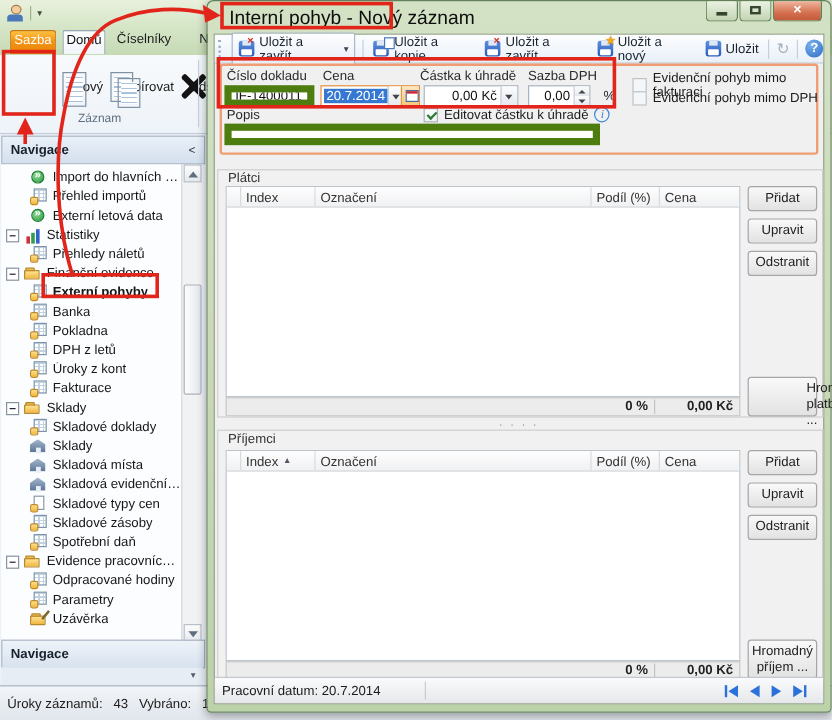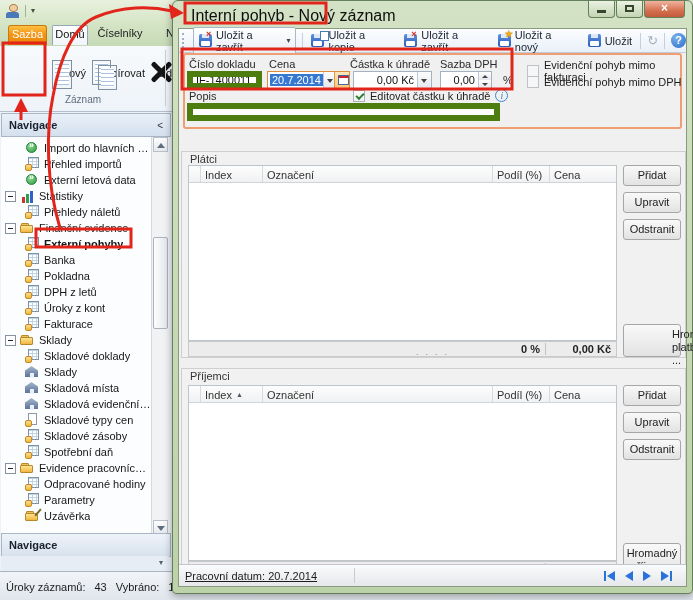--- a/index.html
+++ b/index.html
@@ -132,36 +132,36 @@
   .spin i{flex:1;position:relative;background:linear-gradient(#fdfdfd,#e4e8ee);}
   .spin i::before{content:"";position:absolute;left:3px;top:3px;width:0;height:0;border-left:3px solid transparent;border-right:3px solid transparent;}
   .spin .up::before{border-bottom:3px solid #444;}
   .spin .dn::before{border-top:3px solid #444;}
   .cbrow{position:absolute;display:flex;align-items:center;gap:5px;color:#1c1c1c;}
   .cb{width:12px;height:12px;border:1px solid #aab2ba;background:linear-gradient(#fdfdfd,#eef1f4);position:relative;box-sizing:border-box;flex:0 0 auto;}
   .cb.dis{border-color:#bcc2c8;background:#f5f6f8;}
   .cb.on::before{content:"";position:absolute;left:2px;top:2px;width:6px;height:3px;border-left:2px solid #2f7d31;border-bottom:2px solid #2f7d31;transform:rotate(-45deg);}
   .infoico{width:13px;height:13px;border-radius:50%;border:1px solid #3a86d8;color:#3a86d8;text-align:center;line-height:12px;
     font-size:10px;font-style:italic;font-family:"Liberation Serif",serif;box-sizing:border-box;}
-  .gpanel{position:absolute;left:2px;width:505px;background:#f1f1f1;border:1px solid #cfcfcf;box-sizing:border-box;margin-top:10px;}
+  .gpanel{position:absolute;left:2px;width:505px;background:#f1f1f1;border:1px solid #cfcfcf;box-sizing:border-box;}
   .gtitle{position:absolute;left:8px;top:1px;color:#333;}
   .gtable{position:absolute;background:#fff;border:1px solid #bcc4cc;box-sizing:border-box;}
   .ghead{display:flex;height:16px;border-bottom:1px solid #cfd4d9;background:linear-gradient(#fdfdfd,#f0f1f3);color:#333;}
   .hc{border-right:1px solid #d8dbde;padding:1px 0 0 4px;box-sizing:border-box;overflow:hidden;display:flex;align-items:center;}
   .hc .sort{margin-left:4px;font-size:7px;color:#556;}
   .gtotals{position:absolute;height:16px;background:#ececec;border:1px solid #c9c9c9;display:flex;align-items:center;box-sizing:border-box;}
   .gtotals .sp{flex:1;}
   .tcell{font-weight:bold;color:#222;text-align:right;padding-right:5px;border-right:1px solid #c4c4c4;box-sizing:border-box;}
   .gbtn{position:absolute;width:58px;height:21px;background:linear-gradient(#f9f9f9,#e2e2e2);border:1px solid #a6a6a6;
     border-radius:3px;color:#222;text-align:center;line-height:19px;box-sizing:border-box;}
   .gbtn.tall{height:33px;line-height:13px;padding-top:3px;}
   .splitter{position:absolute;left:0;right:0;text-align:center;color:#8a8a8a;font-size:9px;letter-spacing:2px;}
   .dstatus{position:absolute;left:0;right:0;bottom:0;height:21px;background:linear-gradient(#fafbfc,#e5e7ea);
     border-top:1px solid #c3c7cc;display:flex;align-items:center;color:#1c1c1c;}
-  .ds-cell{width:176px;height:15px;border-right:1px solid #c8ccd0;display:flex;align-items:center;padding-left:6px;box-sizing:border-box;text-decoration:underline;}
+  .ds-cell{width:176px;height:15px;border-right:1px solid #c8ccd0;display:flex;align-items:center;padding-left:6px;box-sizing:border-box;}
   .dnav{margin-left:auto;display:flex;align-items:center;gap:10px;margin-right:14px;}
   .nb{display:flex;align-items:center;gap:1px;}
   .ntri-l{width:0;height:0;border-top:5px solid transparent;border-bottom:5px solid transparent;border-right:8px solid #2a71d9;}
   .ntri-r{width:0;height:0;border-top:5px solid transparent;border-bottom:5px solid transparent;border-left:8px solid #2a71d9;}
   .nbar{width:2px;height:10px;background:#2a71d9;}
   
   .annsvg{position:absolute;left:0;top:0;z-index:60;pointer-events:none;}
   .ann{fill:none;stroke:#e2251b;stroke-width:3;}
 </style>
 </head>

